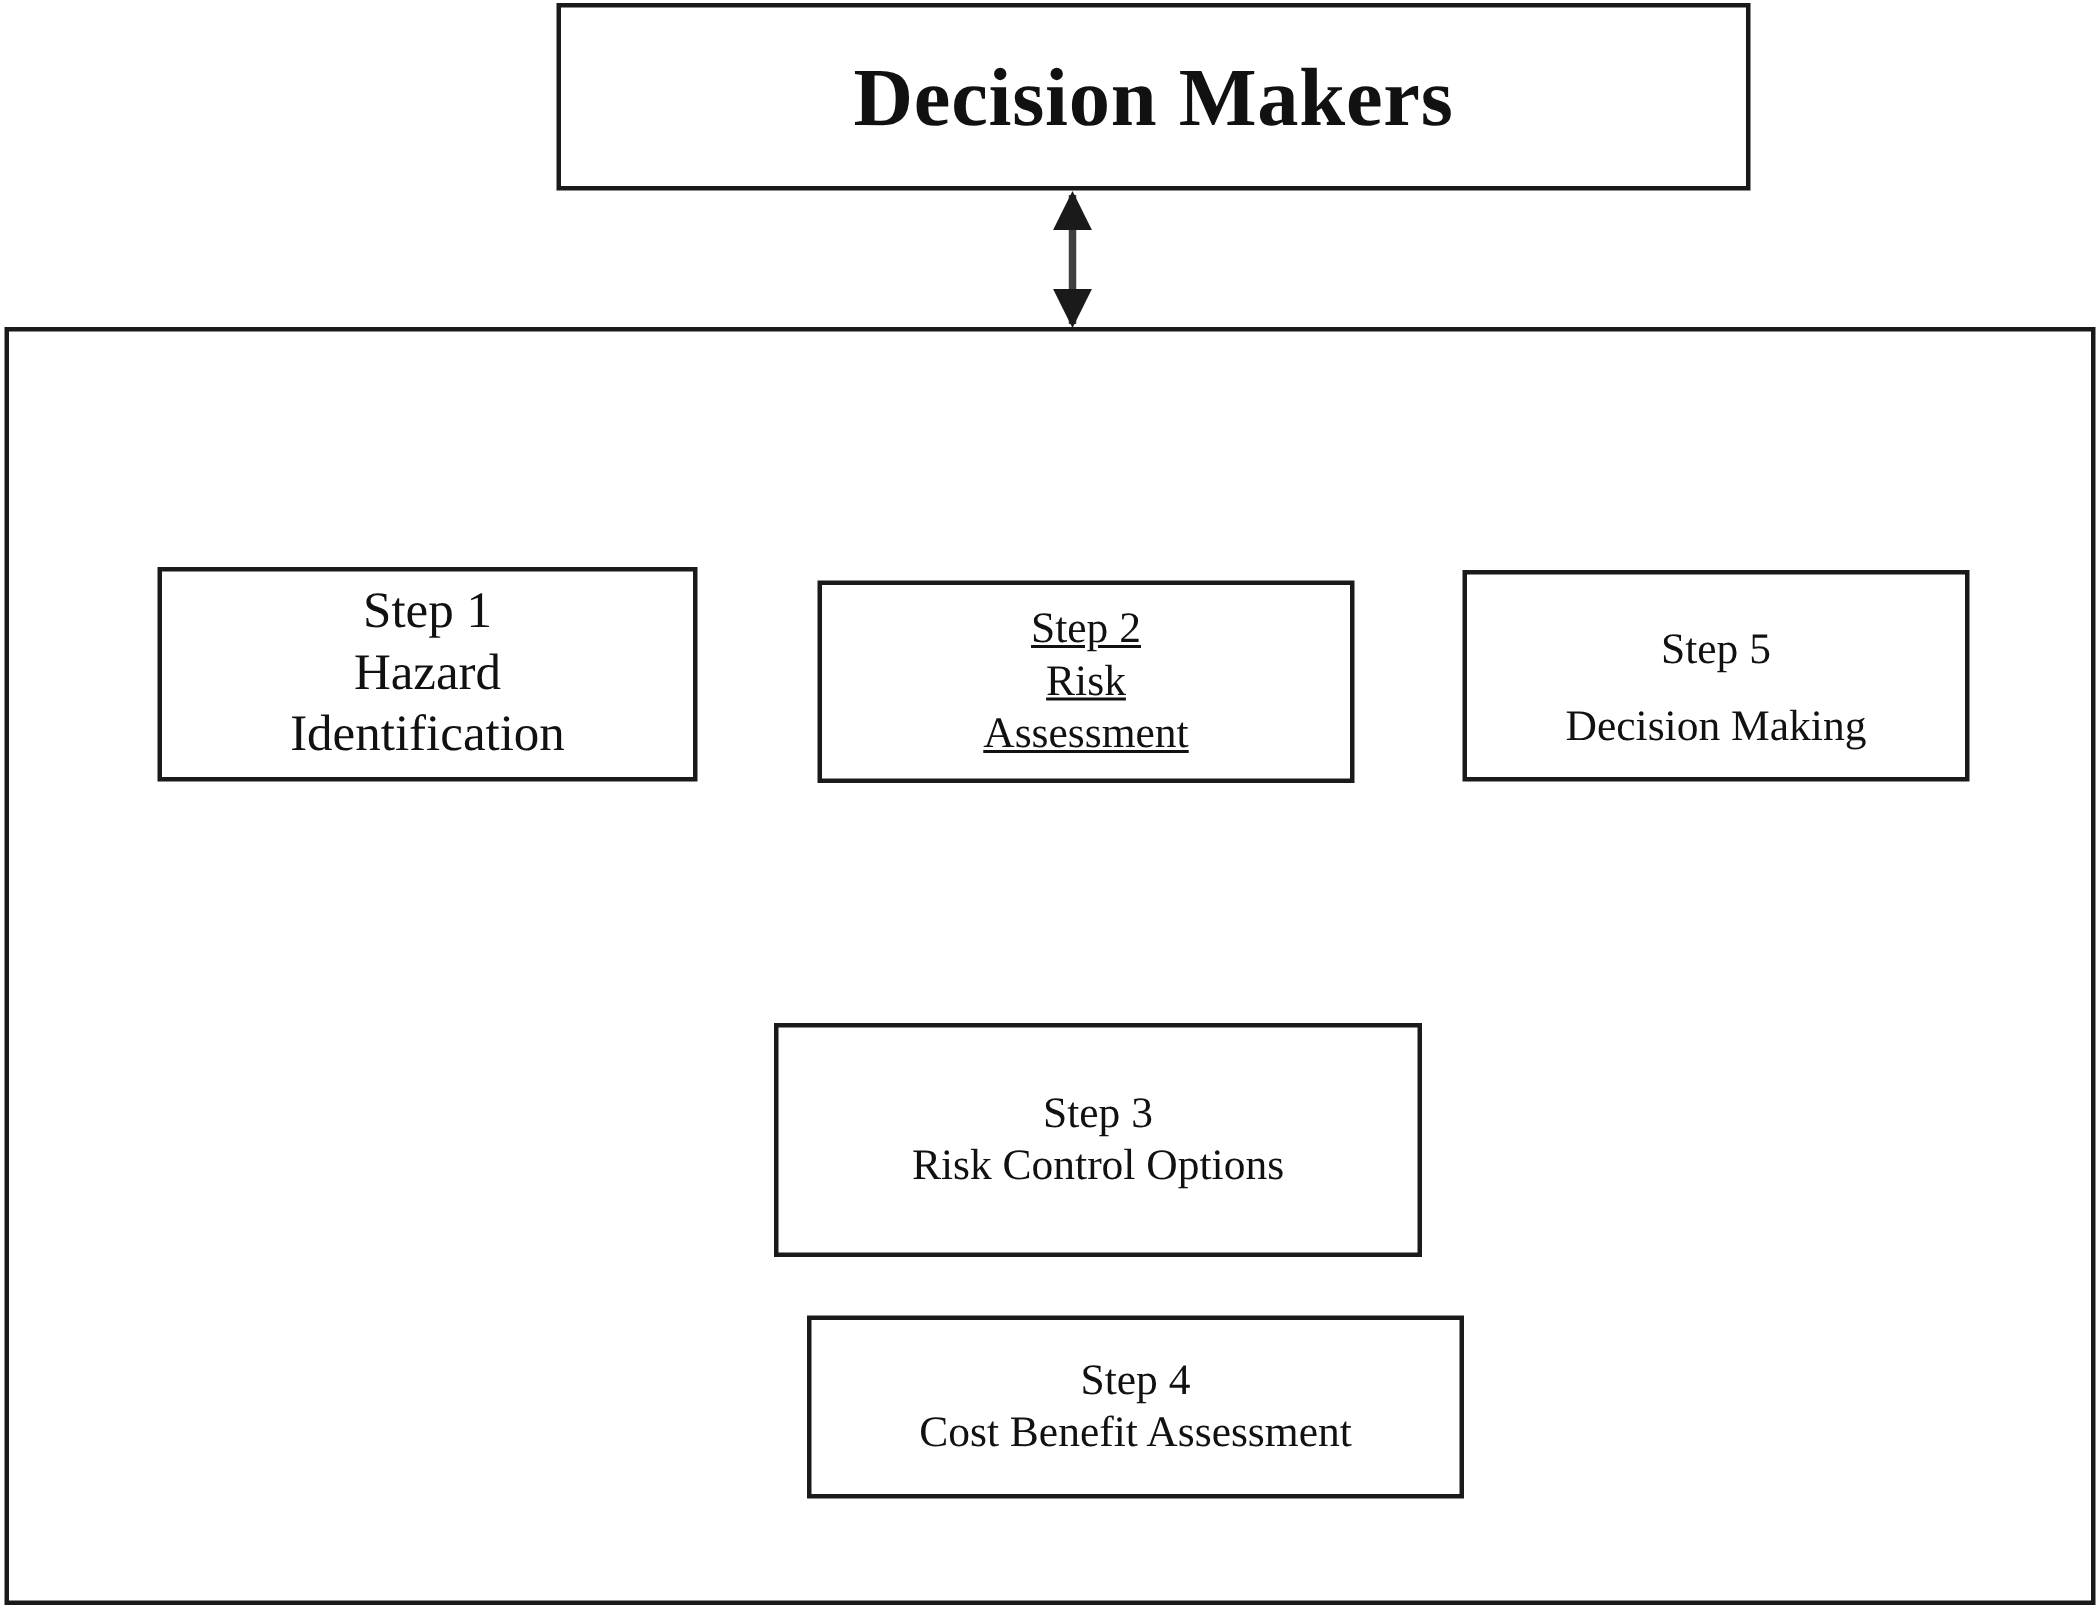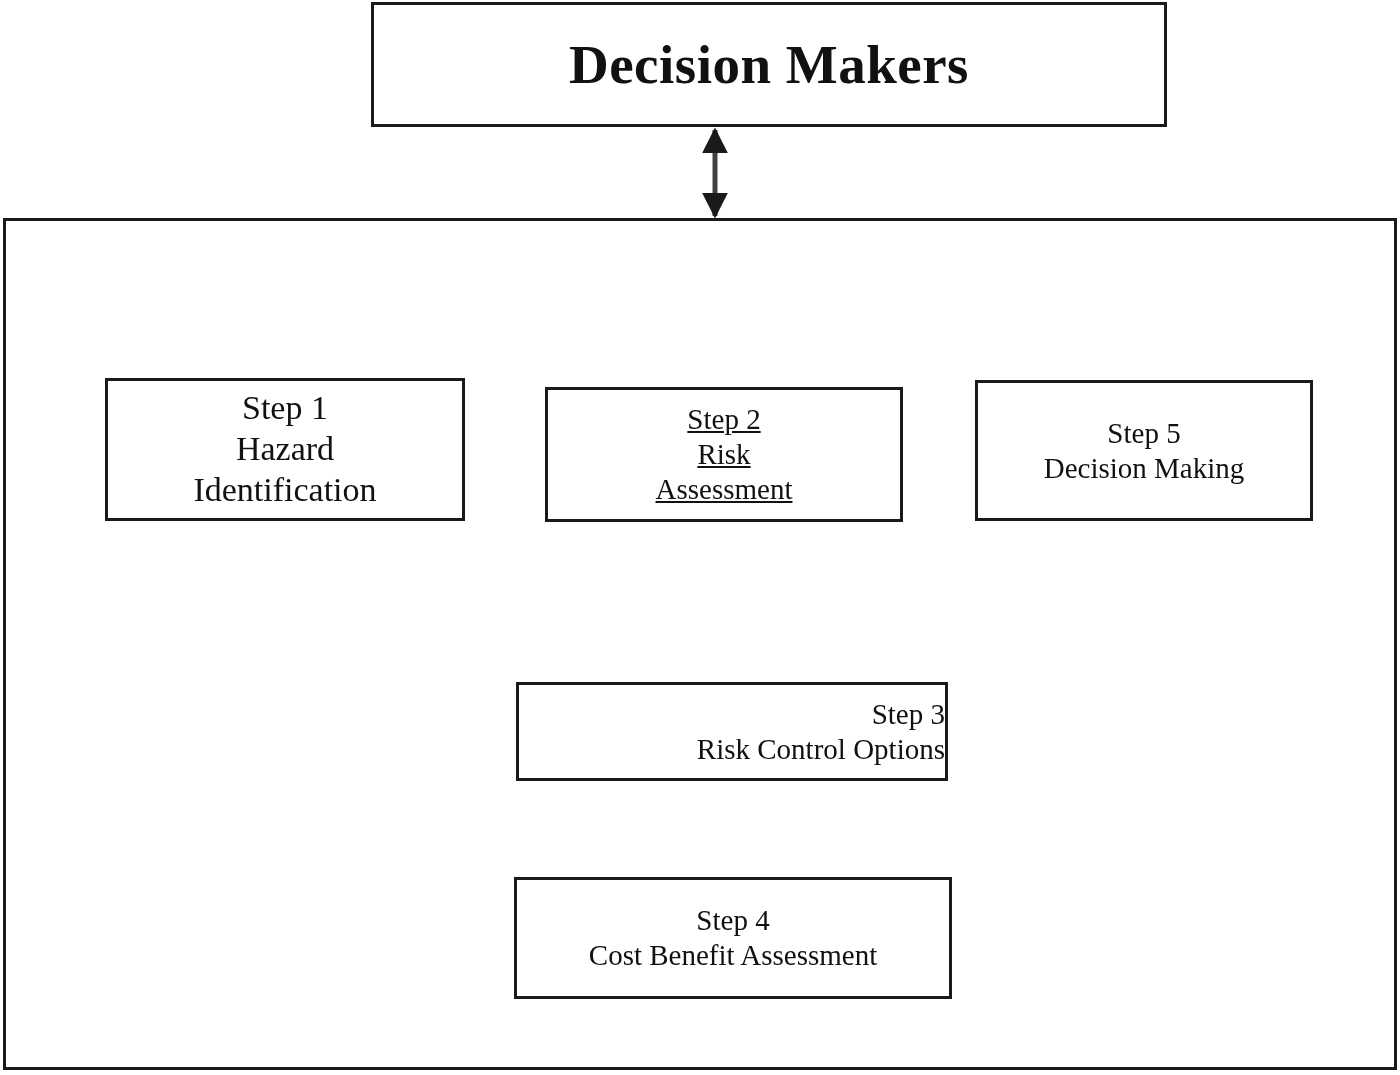--- a/index.html
+++ b/index.html
@@ -82,26 +82,26 @@
   }
 
   
   #step1-box { left: 105px; top: 378px; width: 360px; height: 143px; }
   #step1-box .node-line { font-size: 34px; }
 
   #step2-box { left: 545px; top: 387px; width: 358px; height: 135px; }
   #step2-box .node-line { font-size: 29px; text-decoration: underline; }
 
   #step5-box { left: 975px; top: 380px; width: 338px; height: 141px; }
-  #step5-box .node-line { font-size: 29px; }
+  #step5-box .node-line { font-size: 29px; margin-top: 16px; }
 
-  #step3-box { left: 516px; top: 682px; width: 432px; height: 99px; align-items: flex-end; }
+  #step3-box { left: 516px; top: 682px; width: 432px; height: 156px; }
   #step3-box .node-line { font-size: 29px; }
 
-  #step4-box { left: 514px; top: 877px; width: 438px; height: 122px; }
+  #step4-box { left: 538px; top: 877px; width: 438px; height: 122px; }
   #step4-box .node-line { font-size: 29px; }
 </style>
 </head>
 <body>
 
 <div id="canvas">
 
   <svg id="svg-layer" viewBox="0 0 1400 1075" xmlns="http://www.w3.org/2000/svg">
     <defs>
       <marker id="arrowEnd" viewBox="0 0 10 10" refX="9" refY="5" markerWidth="5.2" markerHeight="5.2" orient="auto-start-reverse">

